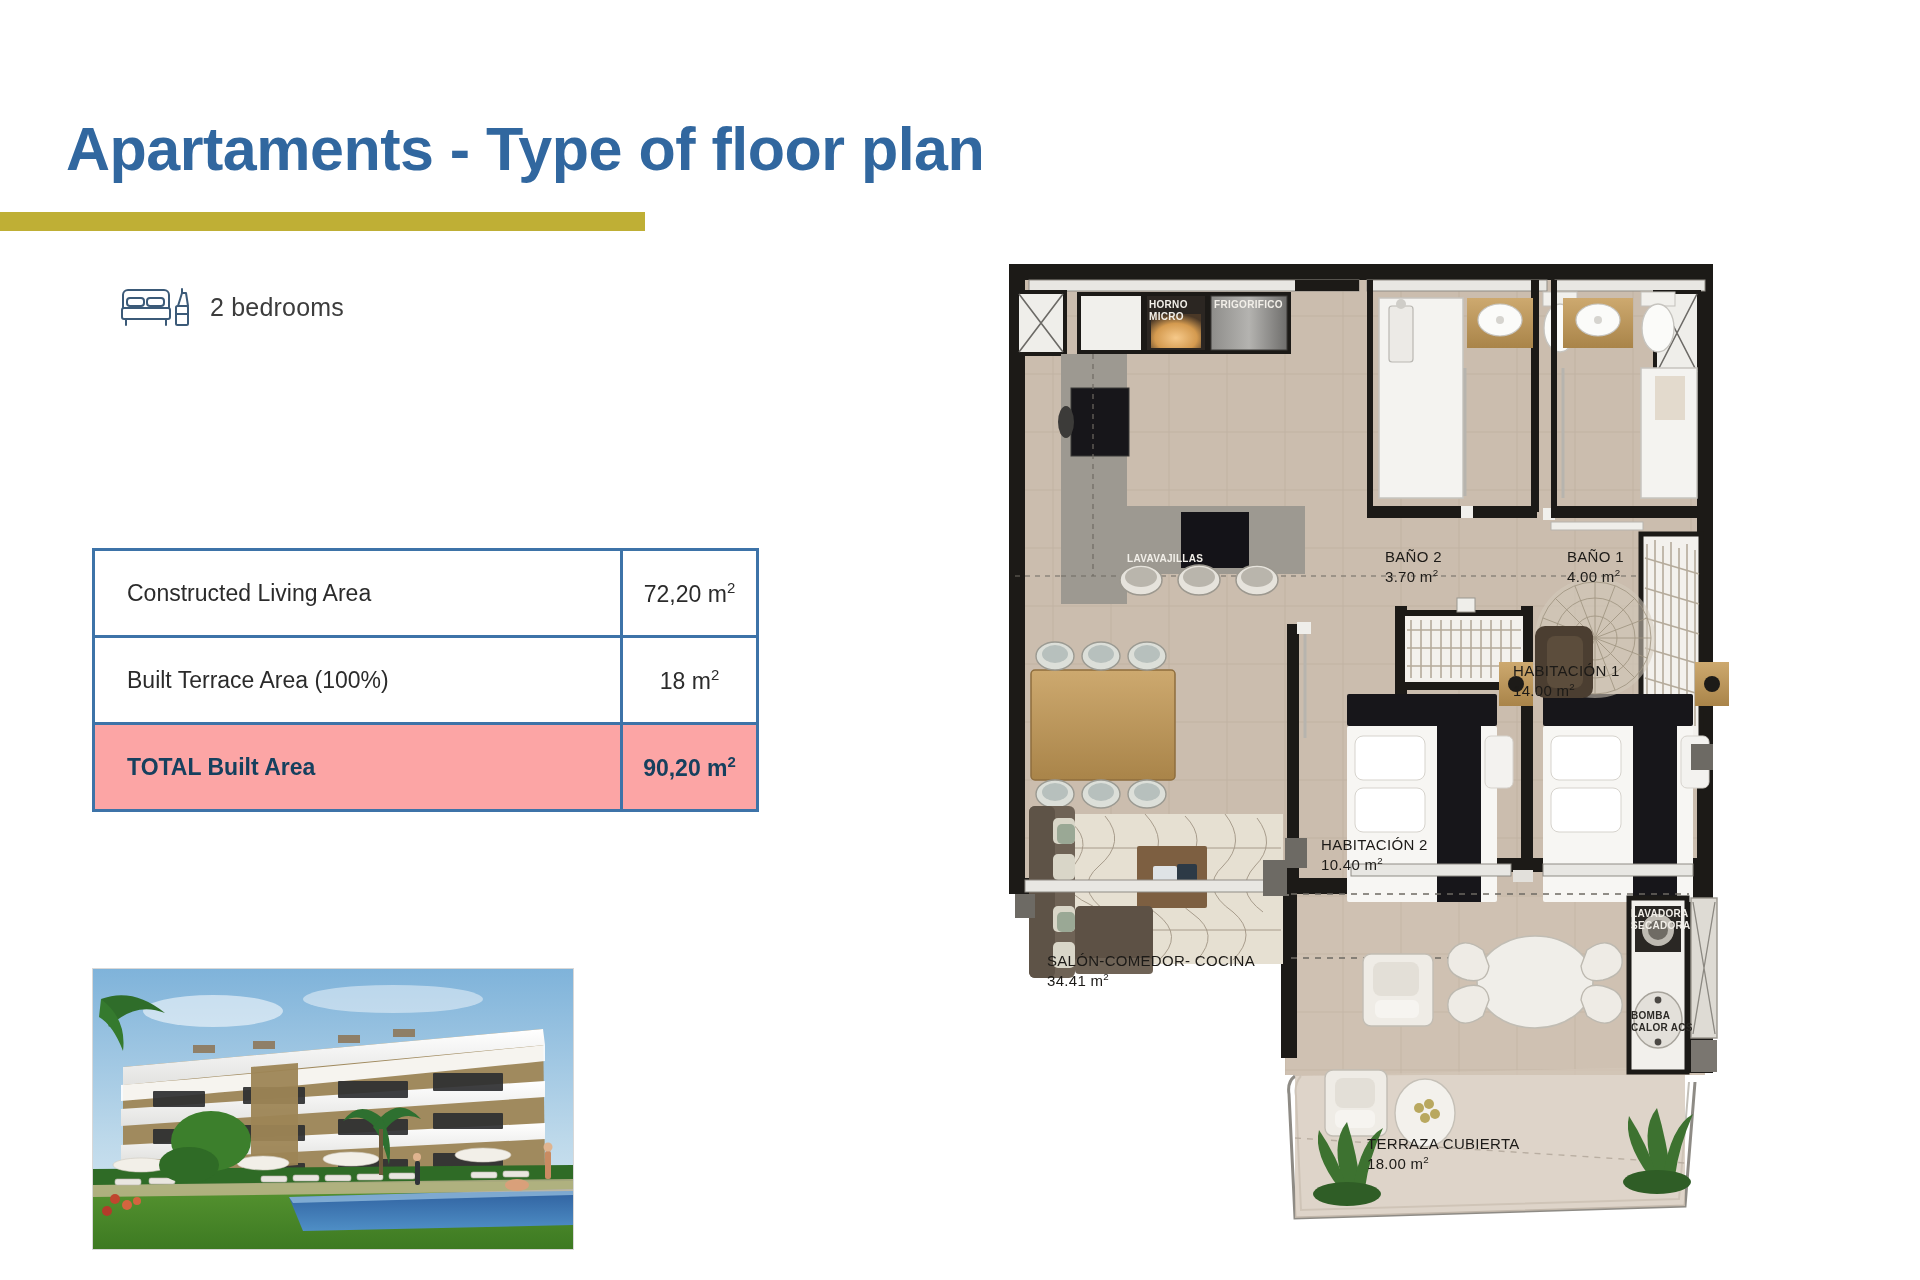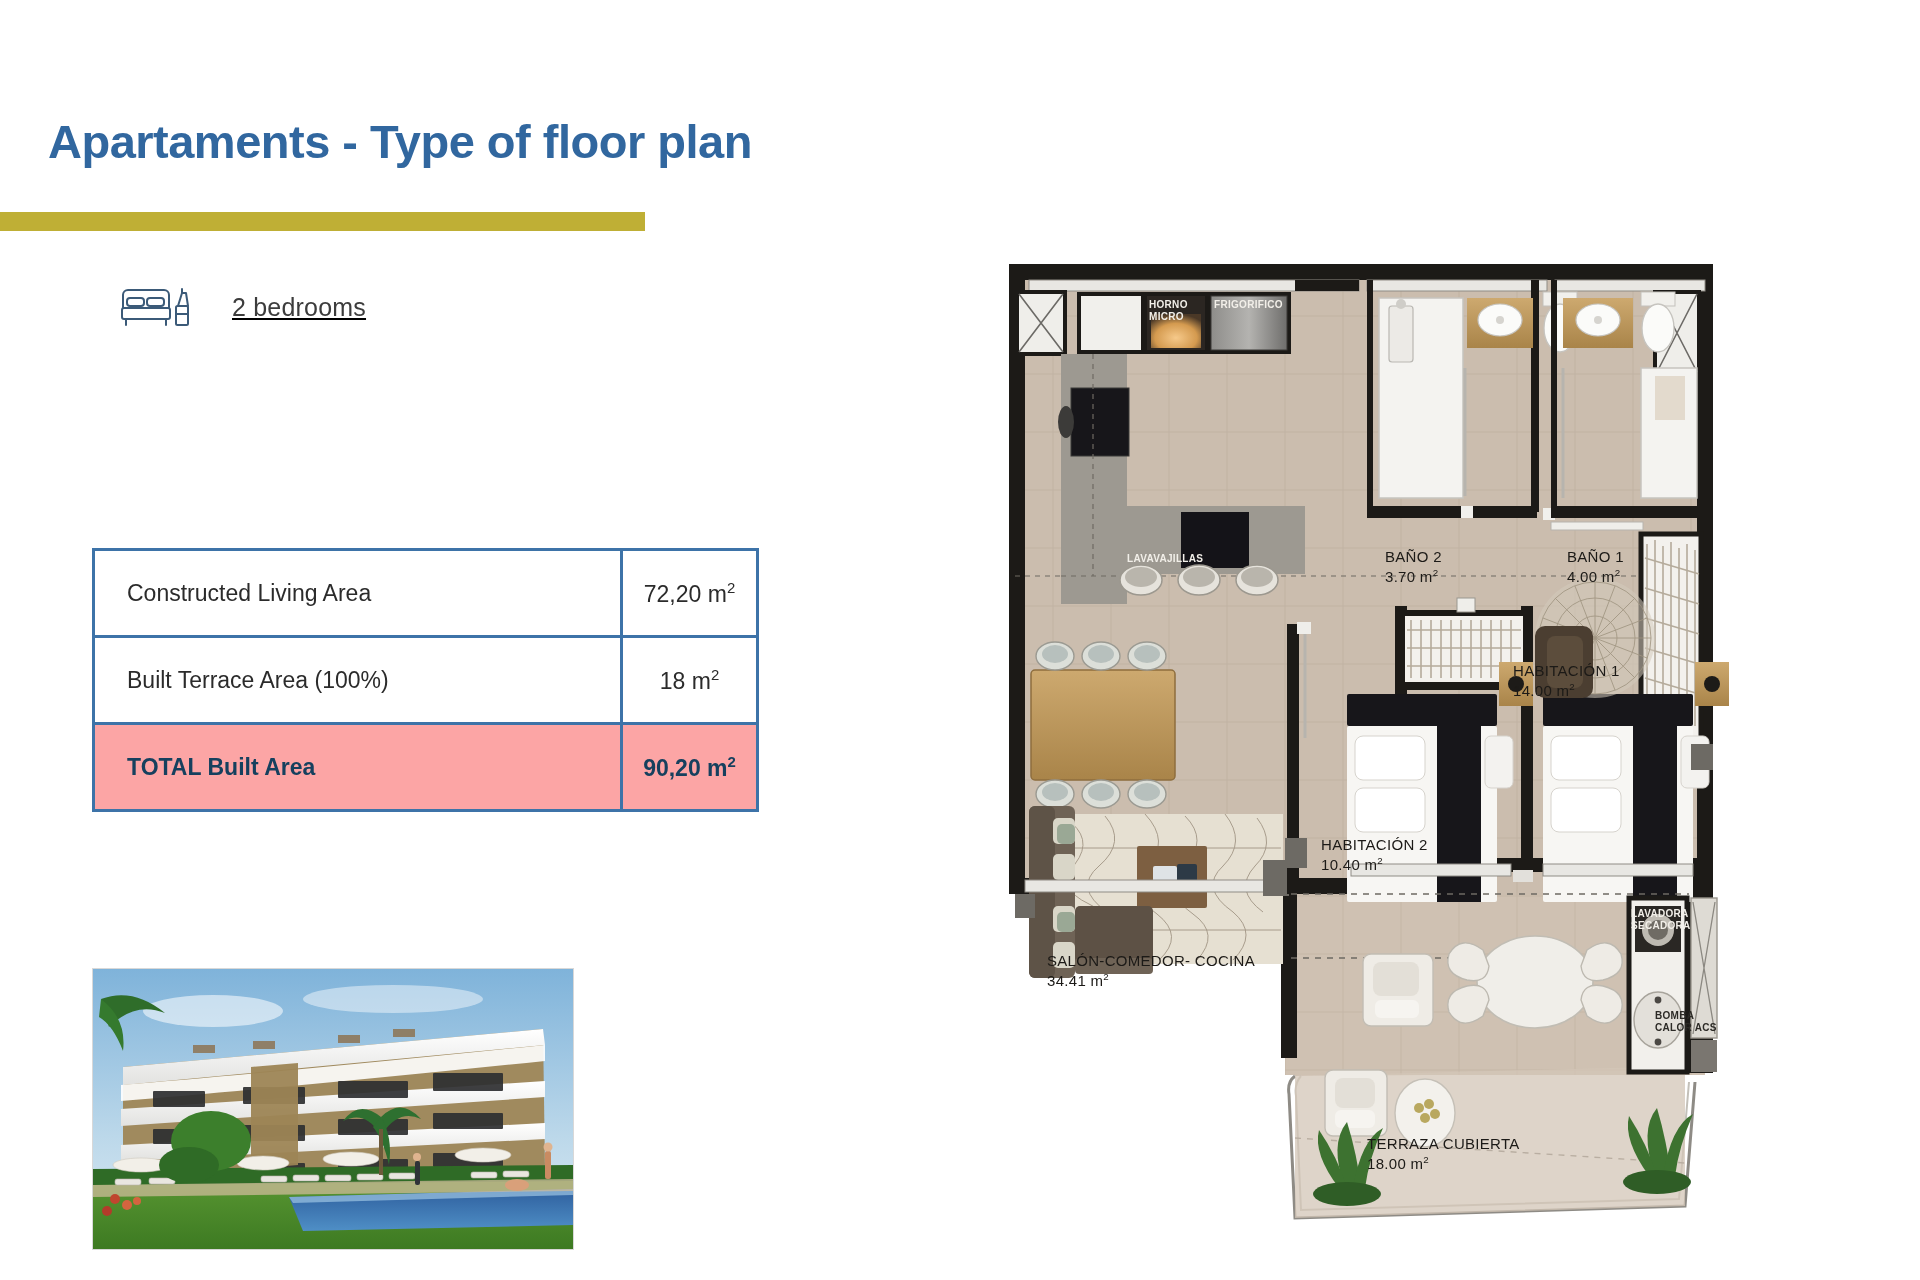--- a/index.html
+++ b/index.html
@@ -1,25 +1,25 @@
 <!DOCTYPE html>
 <html><head>
 <meta charset="utf-8">
 <style>
   html,body{margin:0;padding:0;background:#ffffff;}
   body{width:1920px;height:1280px;position:relative;overflow:hidden;
        font-family:"Liberation Sans","DejaVu Sans",sans-serif;}
 
   
-  .page-title{position:absolute;left:48px;top:114px;font-size:47px;font-weight:bold;
+  .page-title{position:absolute;left:66px;top:114px;font-size:61px;font-weight:bold;
               color:#31679f;letter-spacing:-0.5px;white-space:nowrap;}
   .accent-bar{position:absolute;left:0px;top:212px;width:645px;height:19px;background:#bfaf35;}
 
   
-  .bedrooms-row{position:absolute;left:118px;top:284px;display:flex;align-items:center;gap:36px;text-decoration:underline;}
+  .bedrooms-row{position:absolute;left:118px;top:284px;display:flex;align-items:center;gap:14px;}
   .bed-icon{width:78px;height:46px;}
   .bedrooms-label{font-size:25px;color:#3c3c3c;font-weight:400;letter-spacing:0.2px;}
 
   
   .areas-table{position:absolute;left:92px;top:548px;width:667px;
                border-collapse:collapse;table-layout:fixed;}
   .areas-table td{border:3px solid #3d73a8;height:82px;vertical-align:middle;
                   font-size:23px;color:#2b2b2b;}
   .areas-table td.lbl{padding-left:32px;width:492px;}
   .areas-table td.val{text-align:center;}
@@ -581,17 +581,17 @@
   <div class="appl-label" style="left:154px;top:41px;text-align:left;">
     <span>HORNO</span><br>
     <span>MICRO</span>
   </div>
   <div class="appl-label" style="left:219px;top:41px;text-align:left;">FRIGORIFICO</div>
   <div class="appl-label" style="left:132px;top:295px;">LAVAVAJILLAS</div>
   <div class="appl-label" style="left:636px;top:650px;width:52px;">
     <span>LAVADORA</span><br>
     <span>SECADORA</span>
   </div>
-  <div class="appl-label dark" style="left:636px;top:752px;width:32px;color:#2c2a26;padding-left:24px;">
+  <div class="appl-label dark" style="left:636px;top:752px;width:32px;color:#2c2a26;">
     <span>BOMBA</span><br>
     <span>CALOR ACS</span>
   </div>
 </div>
 
 </body></html>

